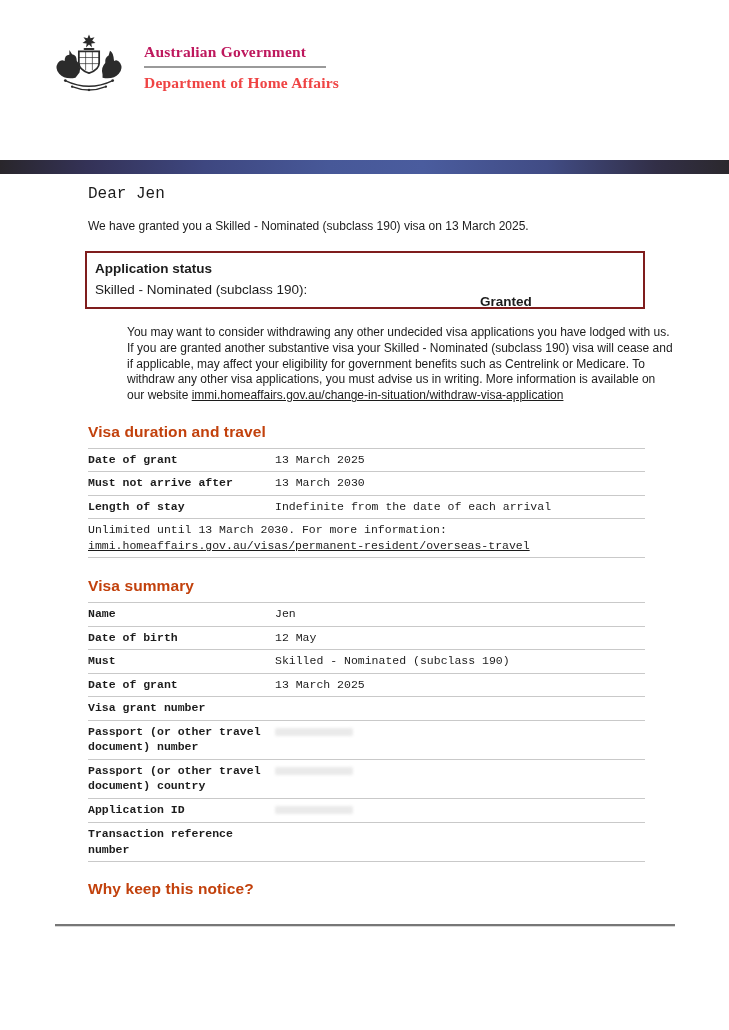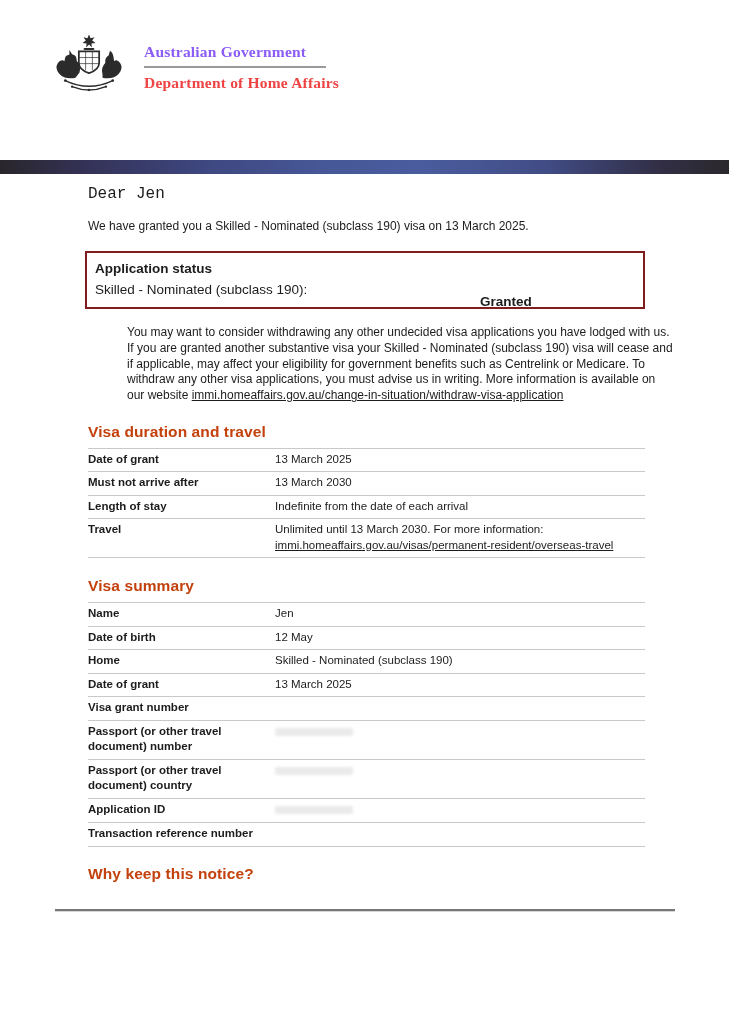--- a/index.html
+++ b/index.html
@@ -13,21 +13,21 @@
   }
   
   header.letterhead{
     display:flex;align-items:flex-start;
     padding:33px 0 0 45px;height:97px;box-sizing:content-box;
   }
   .crest{width:88px;height:68px;flex:0 0 auto;}
   .ht{margin-left:11px;margin-top:10px;}
   .gov{
     font-family:"Liberation Serif","DejaVu Serif",serif;
-    font-weight:bold;font-size:15.5px;color:#8b5cf6;letter-spacing:.2px;
+    font-weight:bold;font-size:15.5px;color:#be185d;letter-spacing:.2px;
   }
   .hdiv{height:1.5px;background:#9a9a9a;margin:5px 0 6px 0;width:182px;}
   .dept{
     font-family:"Liberation Serif","DejaVu Serif",serif;
     font-weight:bold;font-size:15.5px;color:#ef4444;letter-spacing:.2px;
   }
   
   .bar{
     margin-top:30px;height:14px;width:729px;
     background:linear-gradient(90deg,
@@ -59,20 +59,21 @@
   h2{
     margin:0;margin-top:19px;
     font-size:15.5px;font-weight:bold;letter-spacing:.1px;color:#c2410c;
   }
   h2.why{margin-top:18px;}
   
   .vtable{
     margin-top:7px;width:557px;
     border-top:1px solid #c9c9c9;
     font-size:11.5px;
+    font-family:Liberation Mono, monospace;
   }
   .vrow{
     display:flex;border-bottom:1px solid #c9c9c9;
     padding:3px 0 4px 0;line-height:15.5px;min-height:14px;
   }
   .vlabel{width:187px;flex:0 0 187px;font-weight:bold;padding-right:10px;box-sizing:border-box;}
   .vvalue{flex:1;overflow-wrap:anywhere;}
   .redact{
     display:inline-block;width:78px;height:8px;margin-top:4px;
     background:#eaeaea;border-radius:2px;filter:blur(1.5px);
@@ -163,37 +164,36 @@
         </div>
         <div class="vrow">
           <div class="vlabel">Must not arrive after</div>
           <div class="vvalue"><span>13 March 2030</span></div>
         </div>
         <div class="vrow">
           <div class="vlabel">Length of stay</div>
           <div class="vvalue"><span>Indefinite from the date of each arrival</span></div>
         </div>
         <div class="vrow">
-          <div class="vlabel">Travel</div>
           <div class="vvalue"><span>Unlimited until 13 March 2030. For more information: </span><span class="link">immi.homeaffairs.gov.au/visas/permanent-resident/overseas-travel</span></div>
         </div>
       </div>
 
     <h2>Visa summary</h2>
     <div class="vtable" id="summary-table">
         <div class="vrow">
           <div class="vlabel">Name</div>
           <div class="vvalue"><span>Jen</span></div>
         </div>
         <div class="vrow">
           <div class="vlabel">Date of birth</div>
           <div class="vvalue"><span>12 May</span></div>
         </div>
         <div class="vrow">
-          <div class="vlabel">Home</div>
+          <div class="vlabel">Must</div>
           <div class="vvalue"><span>Skilled - Nominated (subclass 190)</span></div>
         </div>
         <div class="vrow">
           <div class="vlabel">Date of grant</div>
           <div class="vvalue"><span>13 March 2025</span></div>
         </div>
         <div class="vrow">
           <div class="vlabel">Visa grant number</div>
           <div class="vvalue"></div>
         </div>

